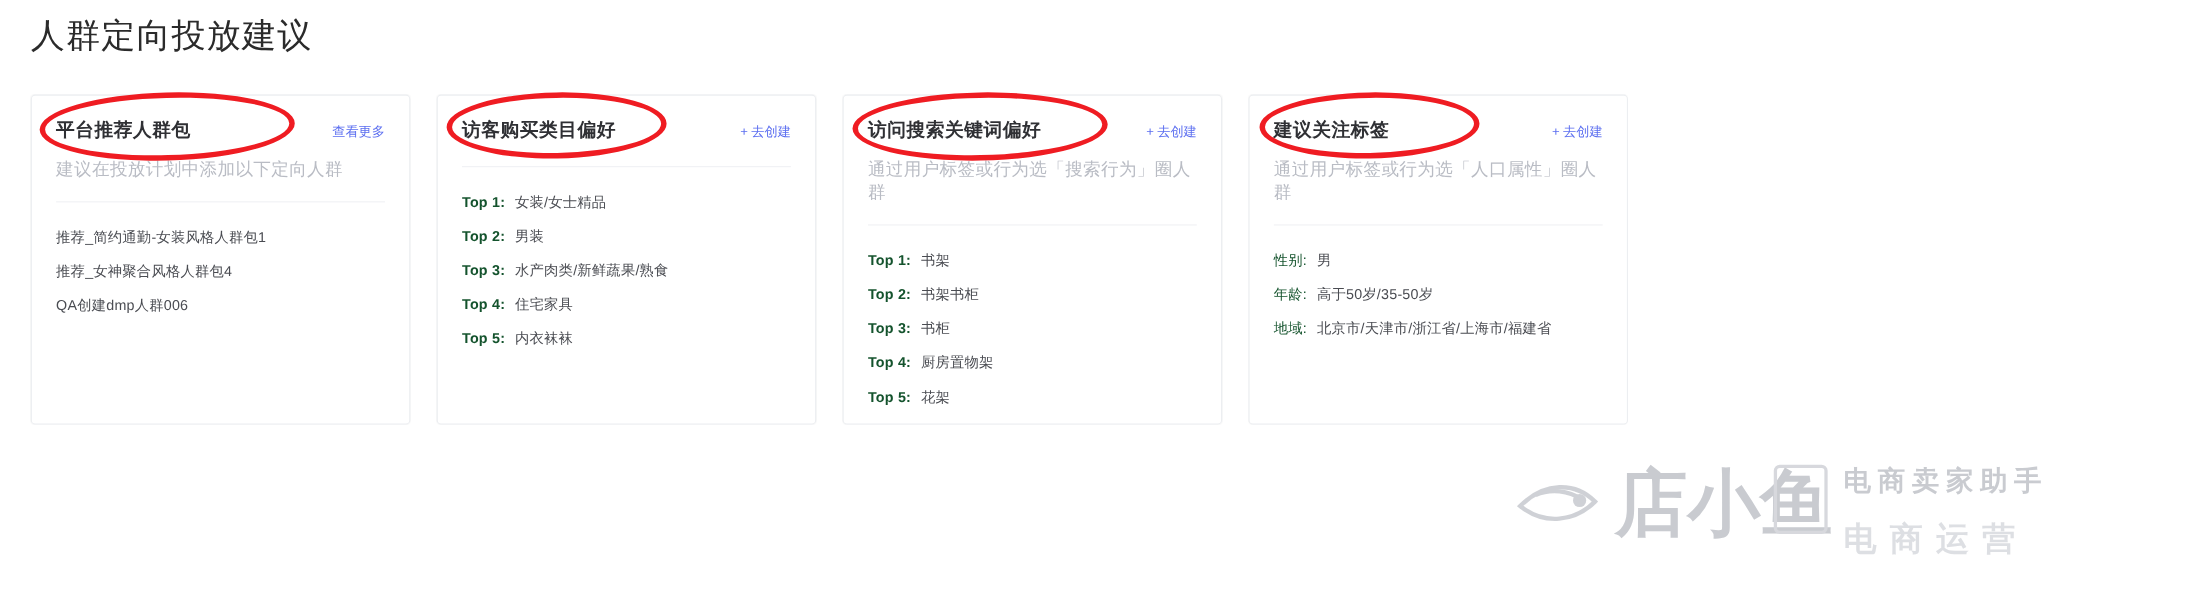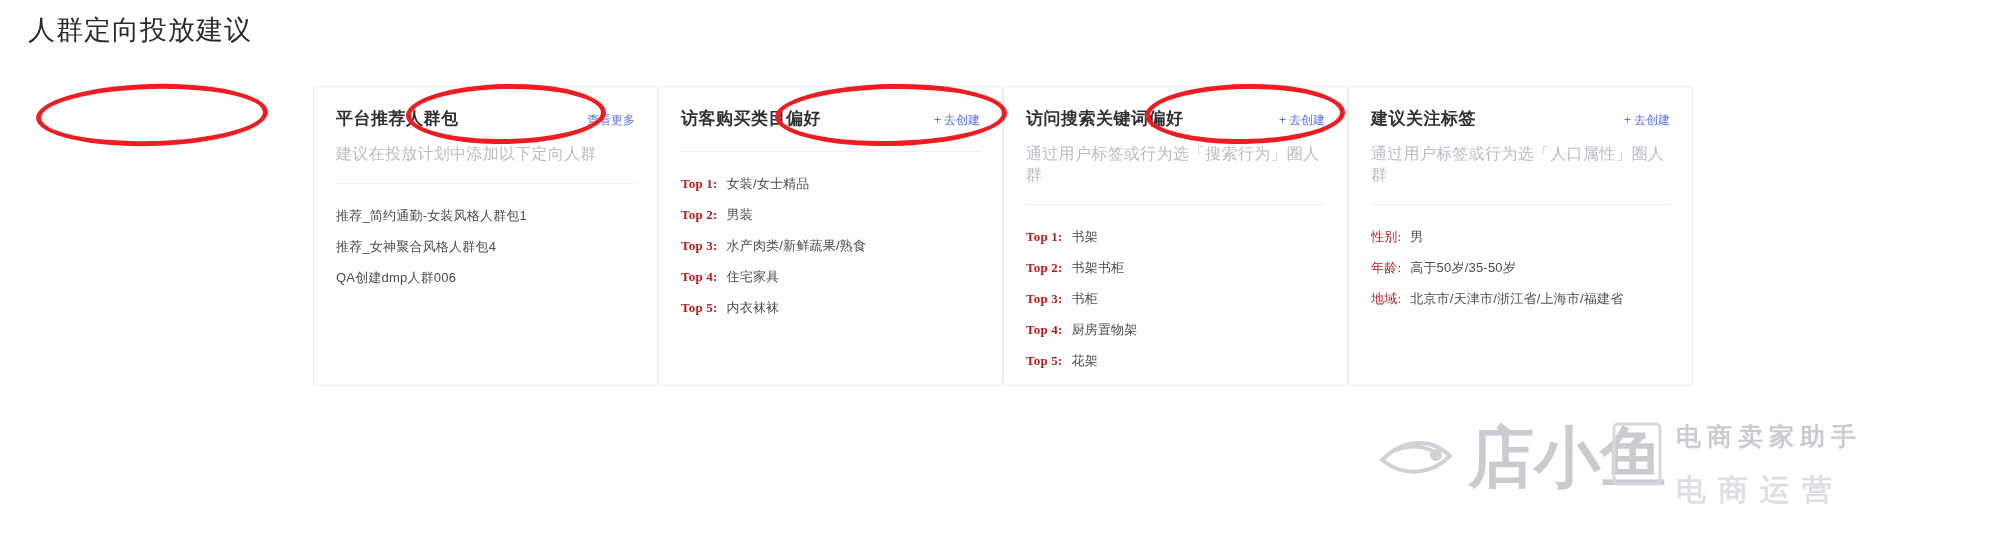--- a/index.html
+++ b/index.html
@@ -12,33 +12,33 @@
     height: 546px;
     font-family: "Liberation Sans", "DejaVu Sans", sans-serif;
     color: #333;
     overflow: hidden;
     position: relative;
   }
   .page-title {
     position: absolute;
     left: 28px;
     top: 12px;
-    font-size: 27px;
+    font-size: 31px;
     font-weight: 500;
     color: #2b2b2b;
     letter-spacing: 1px;
     font-family: Liberation Mono, monospace;
   }
   .cards-row {
     position: absolute;
     left: 28px;
     top: 86px;
     width: 1950px;
     display: flex;
-    justify-content: center;
+    gap: 24px;
   }
   .card {
     position: relative;
     background: #ffffff;
     border: 1px solid #eceef1;
     border-radius: 4px;
     width: 345px;
     height: 300px;
     box-sizing: border-box;
     padding: 20px 22px 0 22px;
@@ -84,25 +84,24 @@
   .list-item {
     font-size: 13px;
     color: #4a4c52;
     line-height: 1;
     padding: 9px 0;
     display: flex;
     filter: blur(0.4px);
     letter-spacing: 0.2px;
   }
   .item-key {
-    color: #b91c1c;
+    color: #14532d;
     font-weight: 600;
     margin-right: 9px;
     white-space: nowrap;
-    font-family: Liberation Serif, serif;
   }
   .item-key.plain {
     font-weight: 400;
   }
   .item-val {
     color: #4a4c52;
   }
   .item-single {
     color: #4a4c52;
   }

